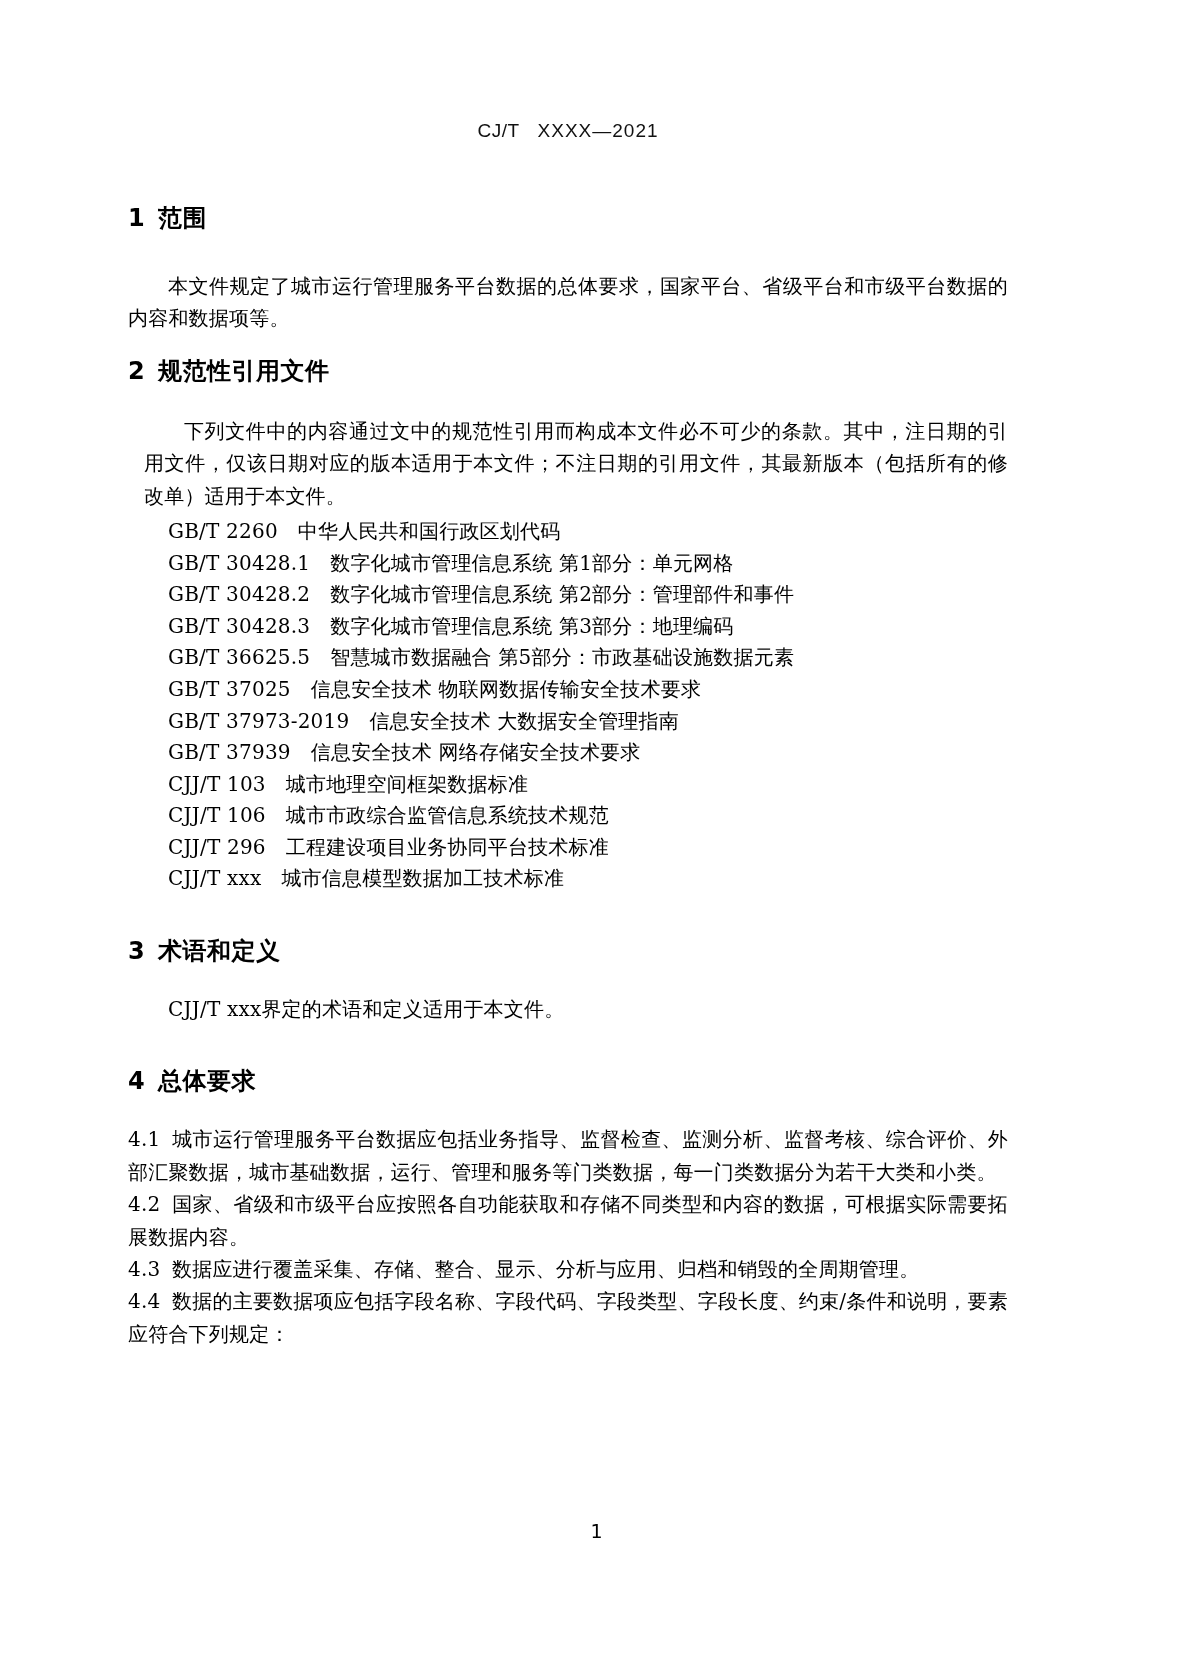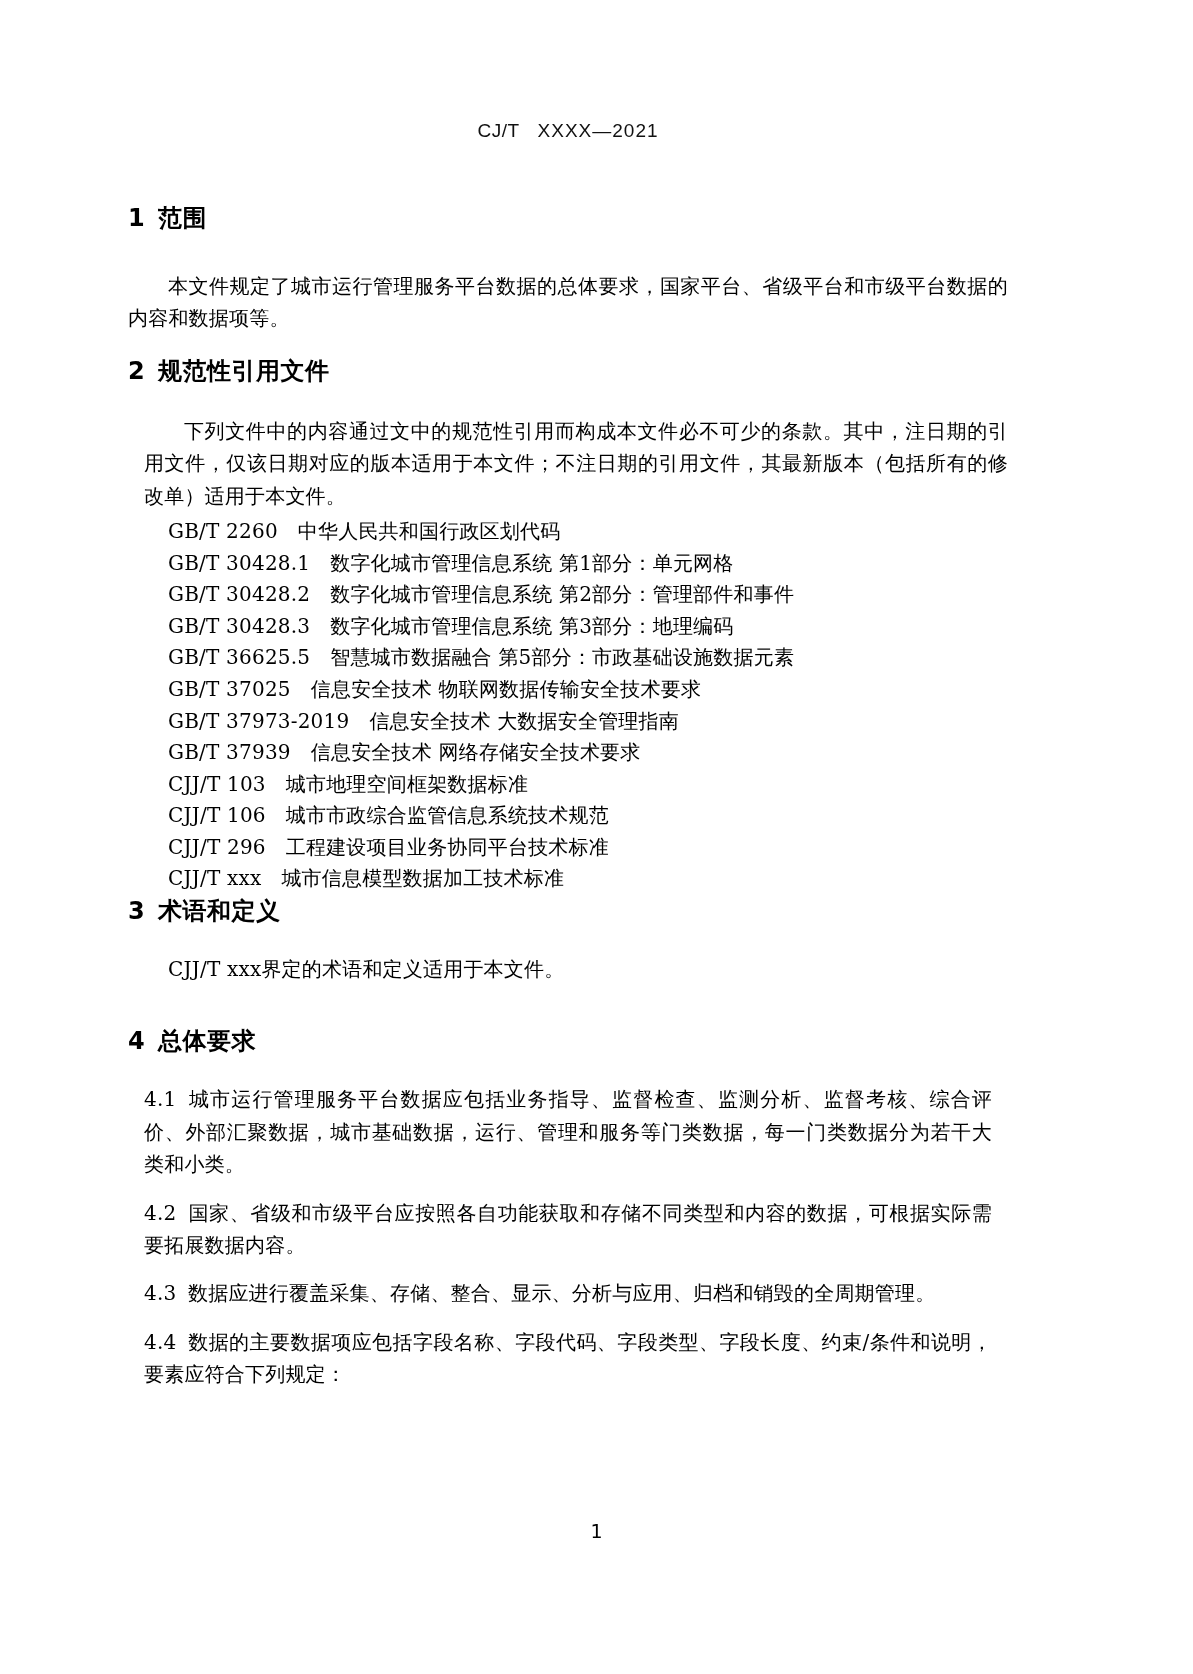--- a/index.html
+++ b/index.html
@@ -84,28 +84,28 @@
   }
   .ref-gap {
     display: inline-block;
     width: 20px;
   }
   .blk-s1-head { margin-top: 60px; }
   .blk-s1-p1 { margin-top: 36px; }
   .blk-s2-head { margin-top: 20px; }
   .blk-s2-p1 { margin-top: 28px; margin-left: 16px; }
   .blk-refs { margin-top: 4px; }
-  .blk-s3-head { }
+  .blk-s3-head { margin-top: 40px; }
   .blk-s3-p1 { margin-top: 26px; }
   .blk-s4-head { margin-top: 40px; }
   .blk-s4-list { margin-top: 26px; }
   .clause {
     font-size: 20px;
     line-height: 1.62;
-    margin: 16px;
+    margin: 0;
     text-align: justify;
     letter-spacing: 0.2px;
   }
   .clause .cnum {
     display: inline-block;
     min-width: 44px;
   }
   .page-number {
     position: absolute;
     left: 0;

